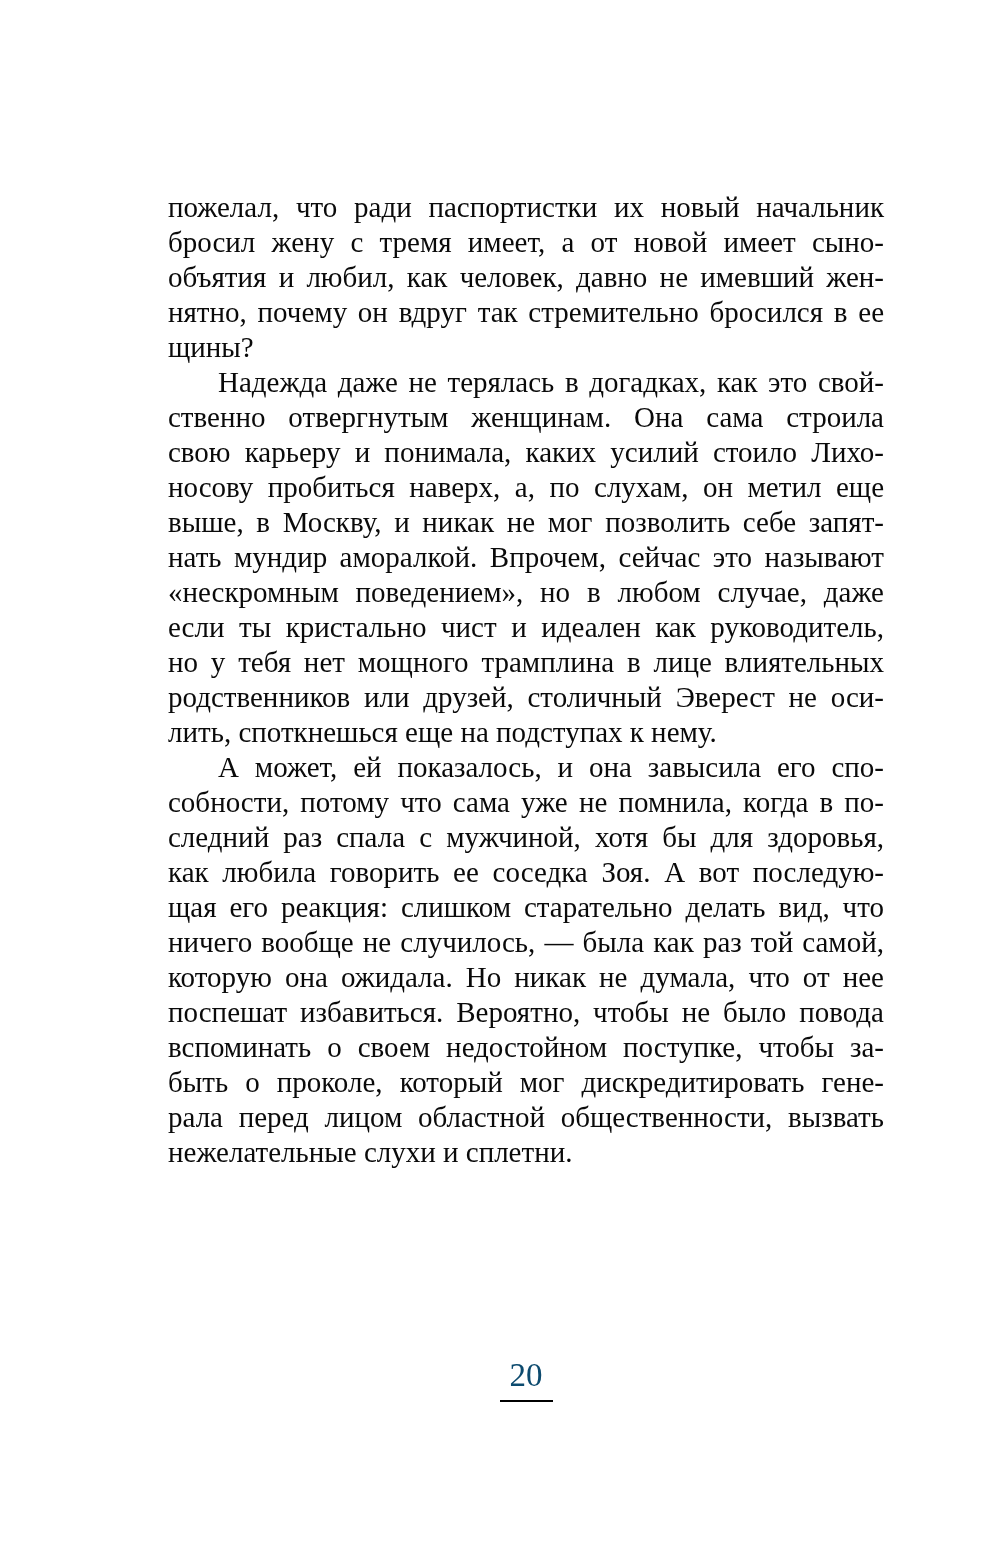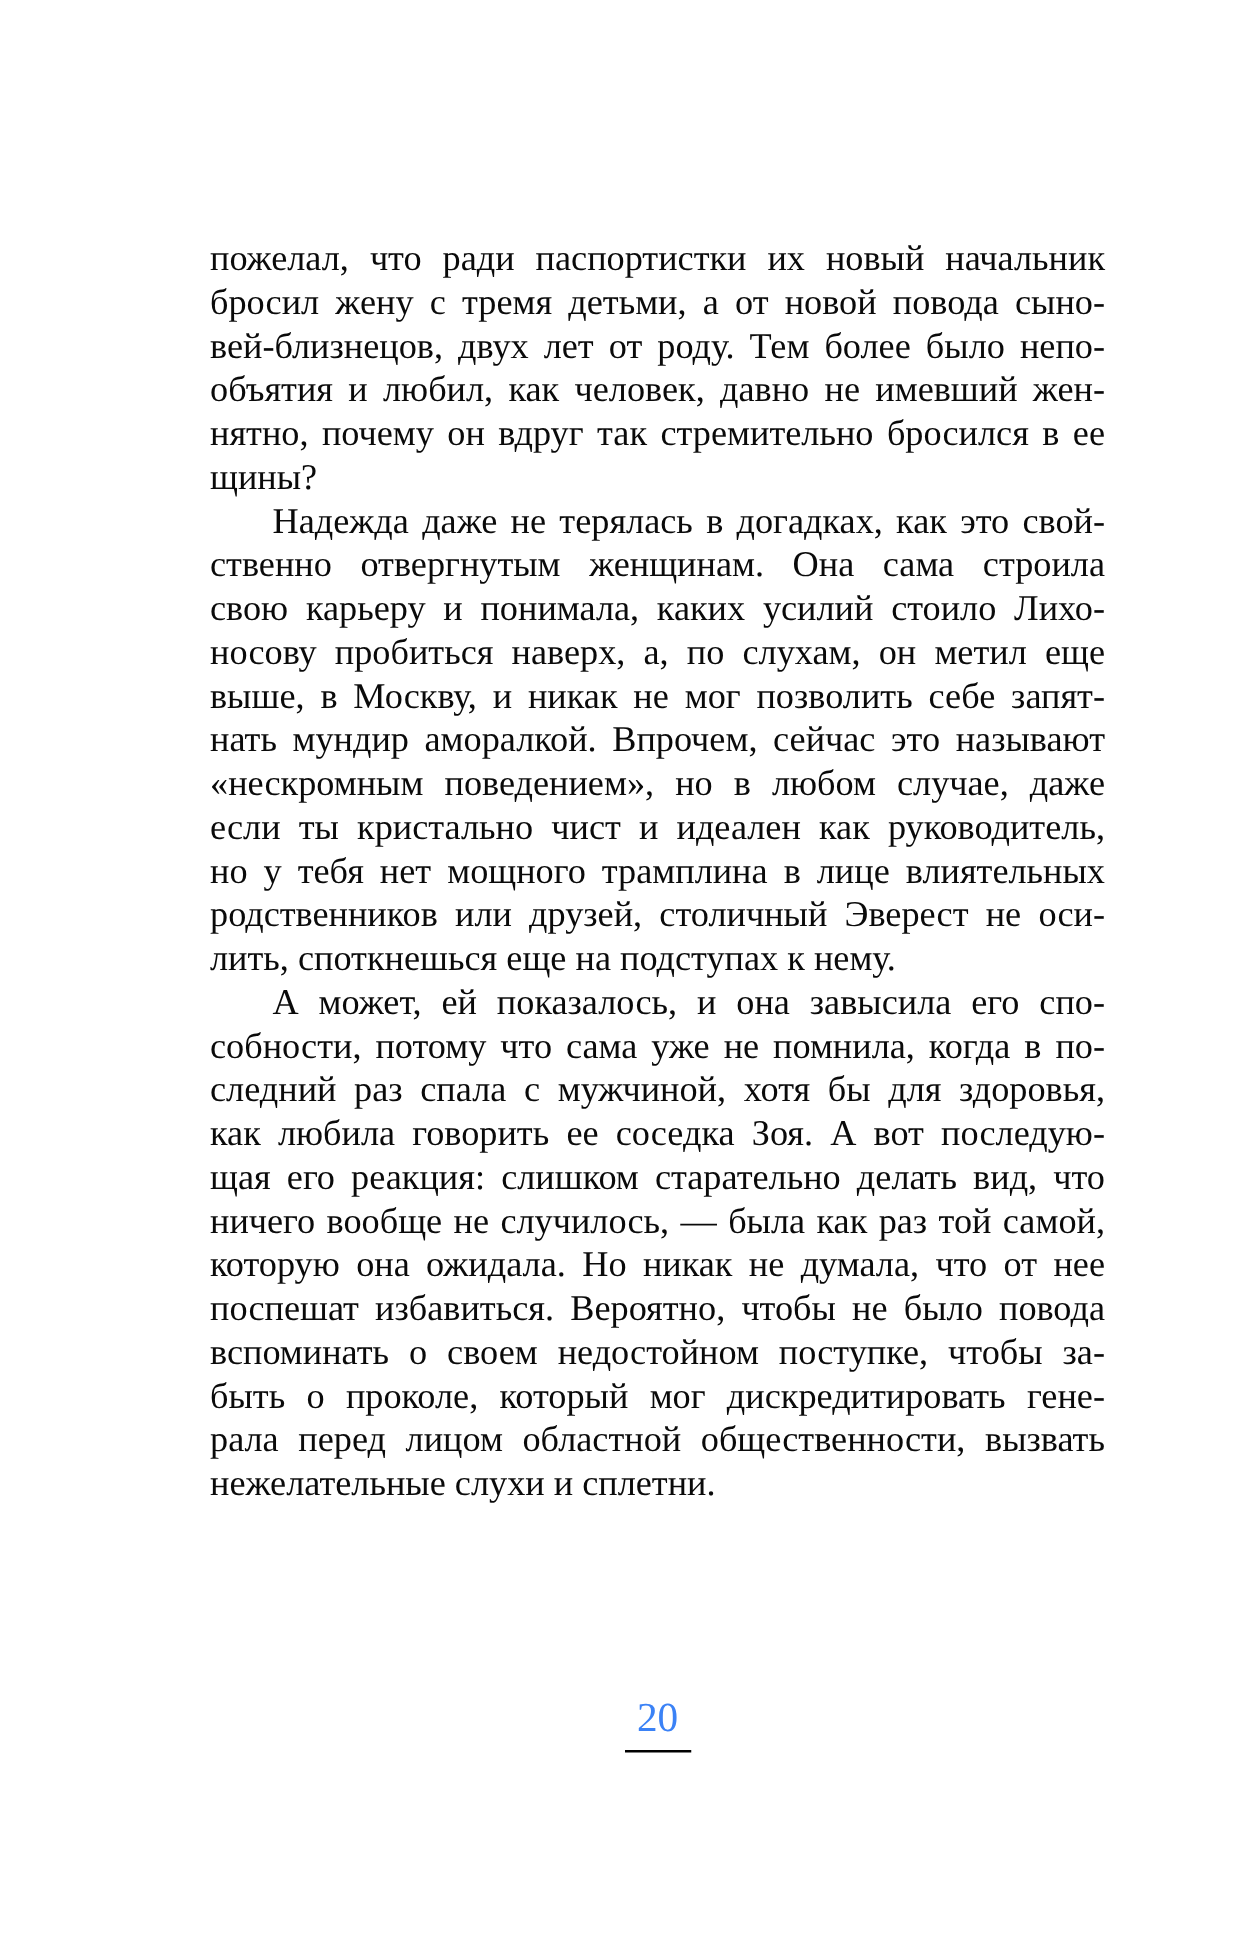--- a/index.html
+++ b/index.html
@@ -49,33 +49,32 @@
     top: 1356px;
     width: 716px;
     text-align: center;
   }
   .page-number {
     display: inline-block;
     font-size: 33px;
     line-height: 38px;
     padding: 0 10px 6px 10px;
     border-bottom: 2px solid #000000;
-    color: #3b82f6;
+    color: #0c4a6e;
   }
 </style>
 </head>
 <body>
 
 <div class="book-page">
   <div class="text-block">
 
     <p class="para">
       <span class="ln">пожелал, что ради паспортистки их новый начальник</span>
-      <span class="ln">бросил жену с тремя детьми, а от новой повода сыно-</span>
-      <span class="ln">вей-близнецов, двух лет от роду. Тем более было непо-</span>
+      <span class="ln">бросил жену с тремя имеет, а от новой имеет сыно-</span>
       <span class="ln">объятия и любил, как человек, давно не имевший жен-</span>
       <span class="ln">нятно, почему он вдруг так стремительно бросился в ее</span>
       <span class="ln last">щины?</span>
     </p>
 
     <p class="para">
       <span class="ln fl">Надежда даже не терялась в догадках, как это свой-</span>
       <span class="ln">ственно отвергнутым женщинам. Она сама строила</span>
       <span class="ln">свою карьеру и понимала, каких усилий стоило Лихо-</span>
       <span class="ln">носову пробиться наверх, а, по слухам, он метил еще</span>

